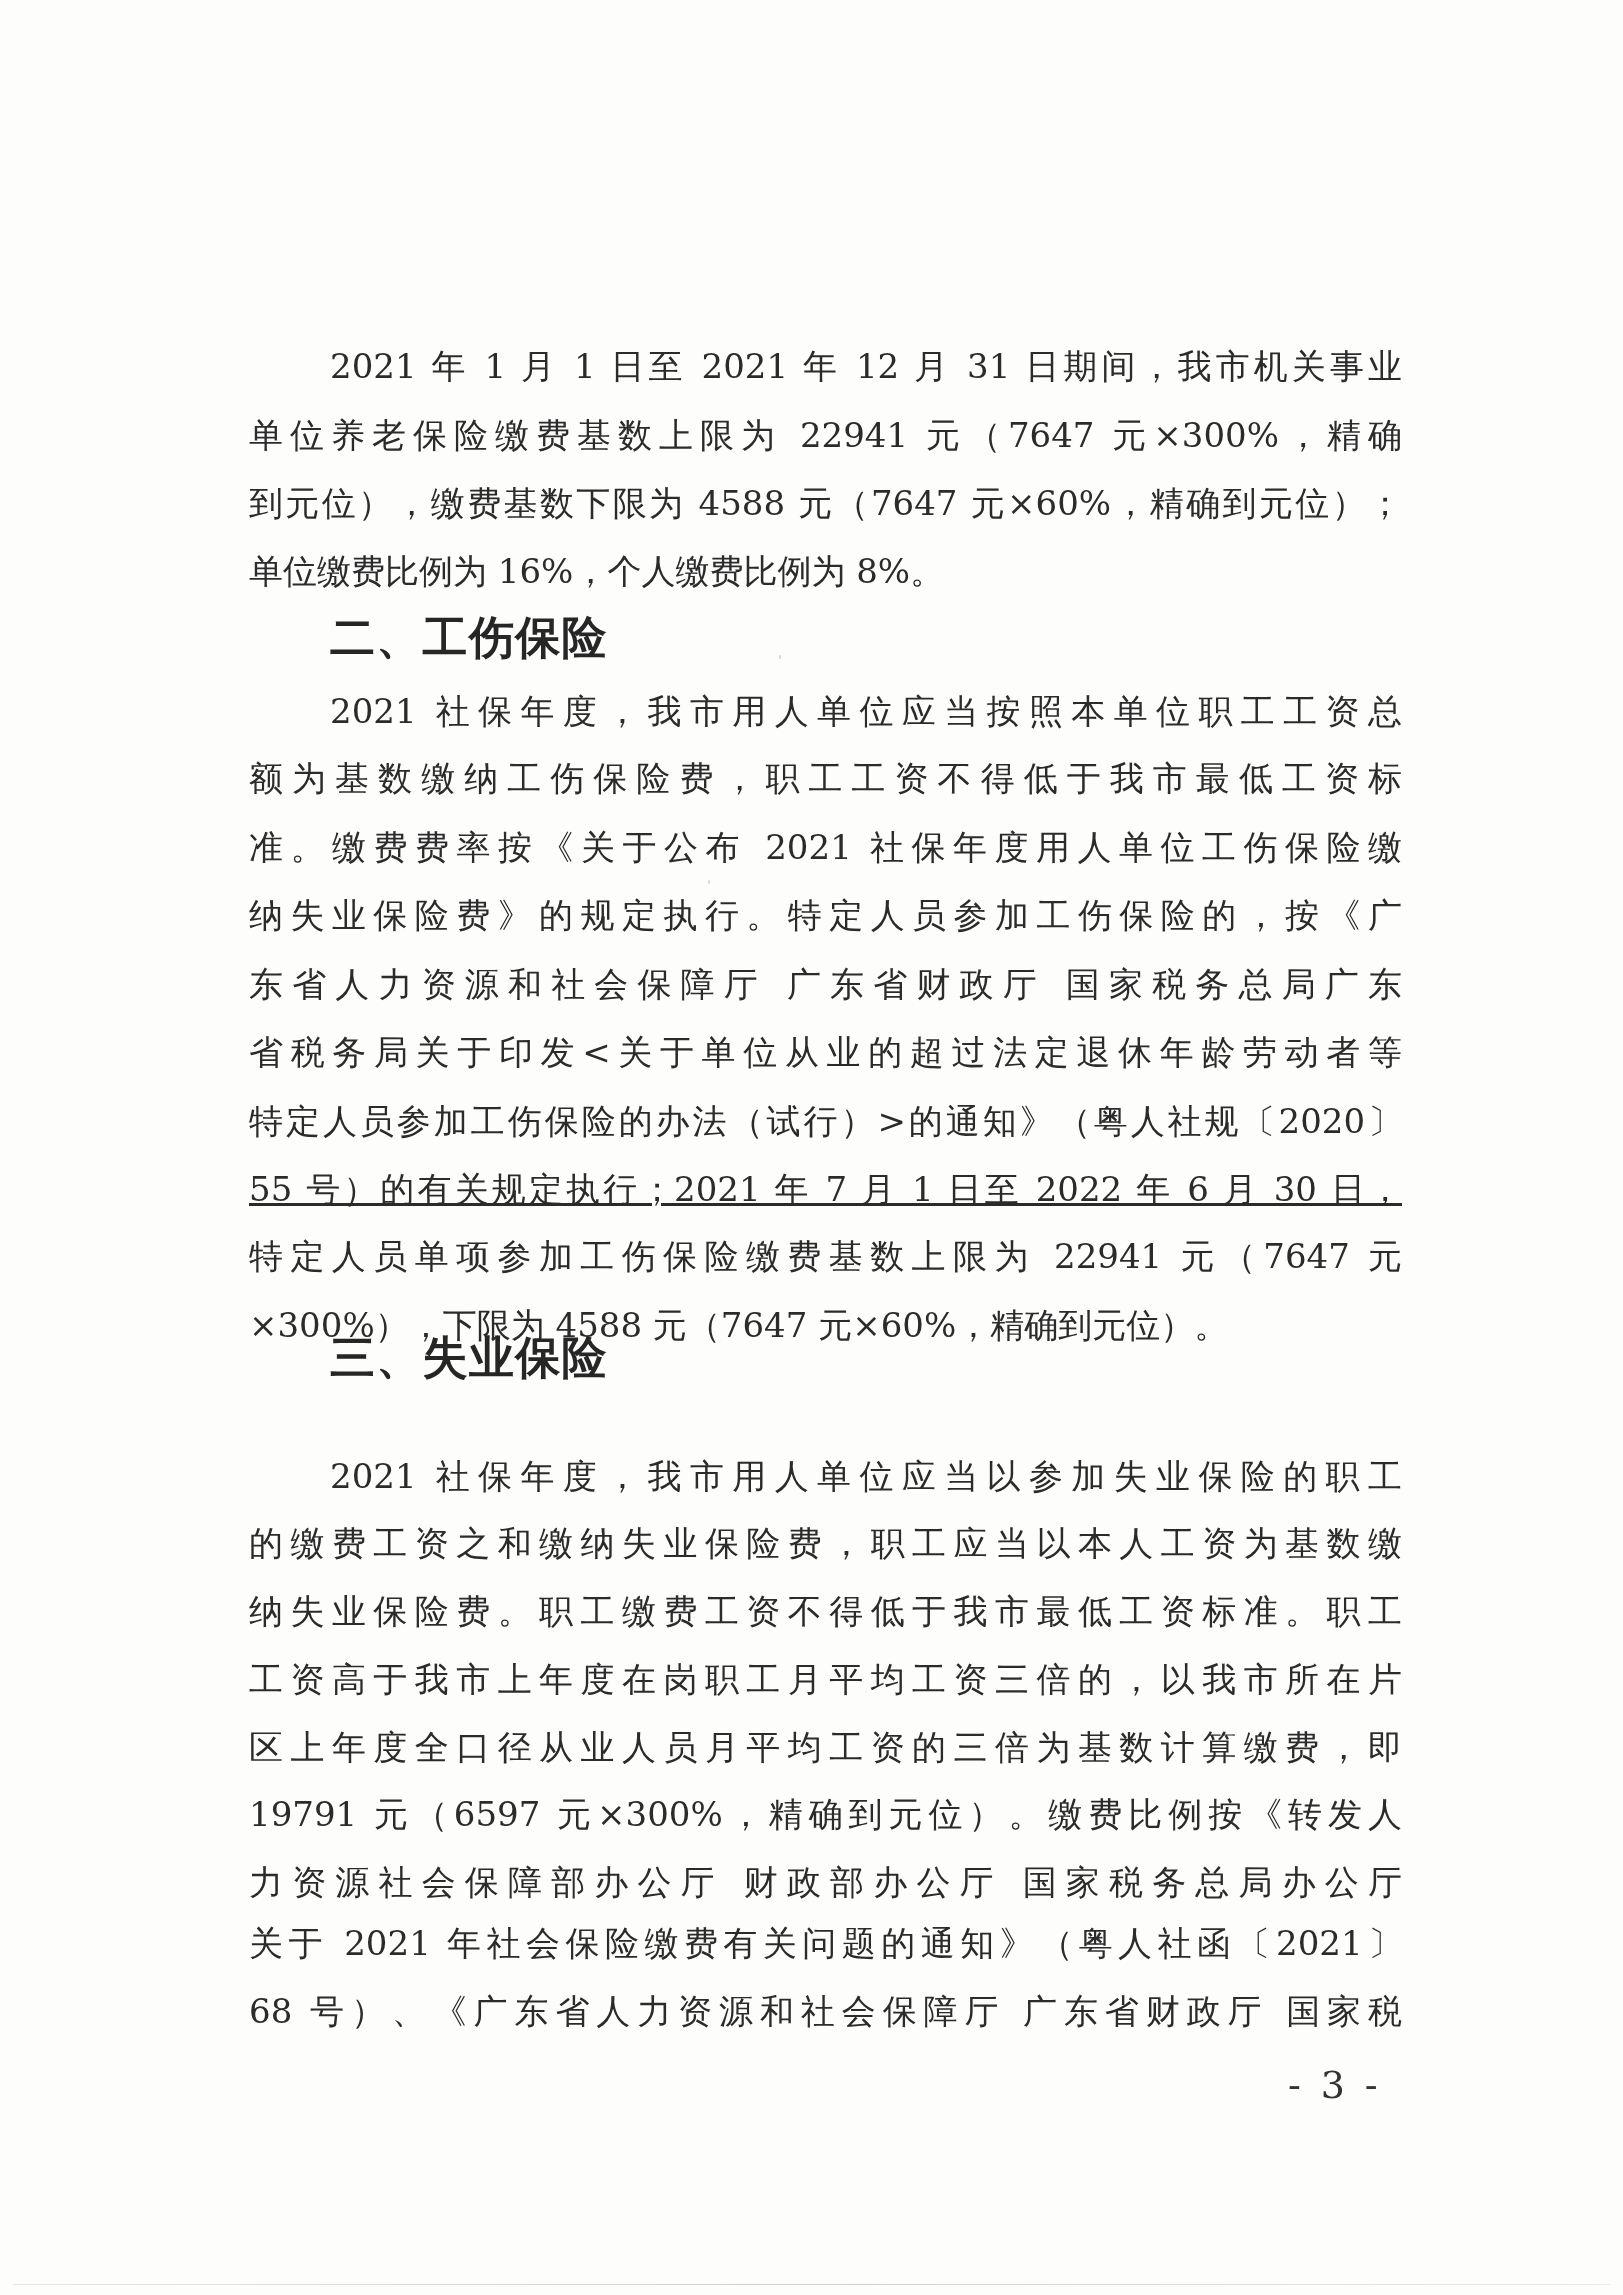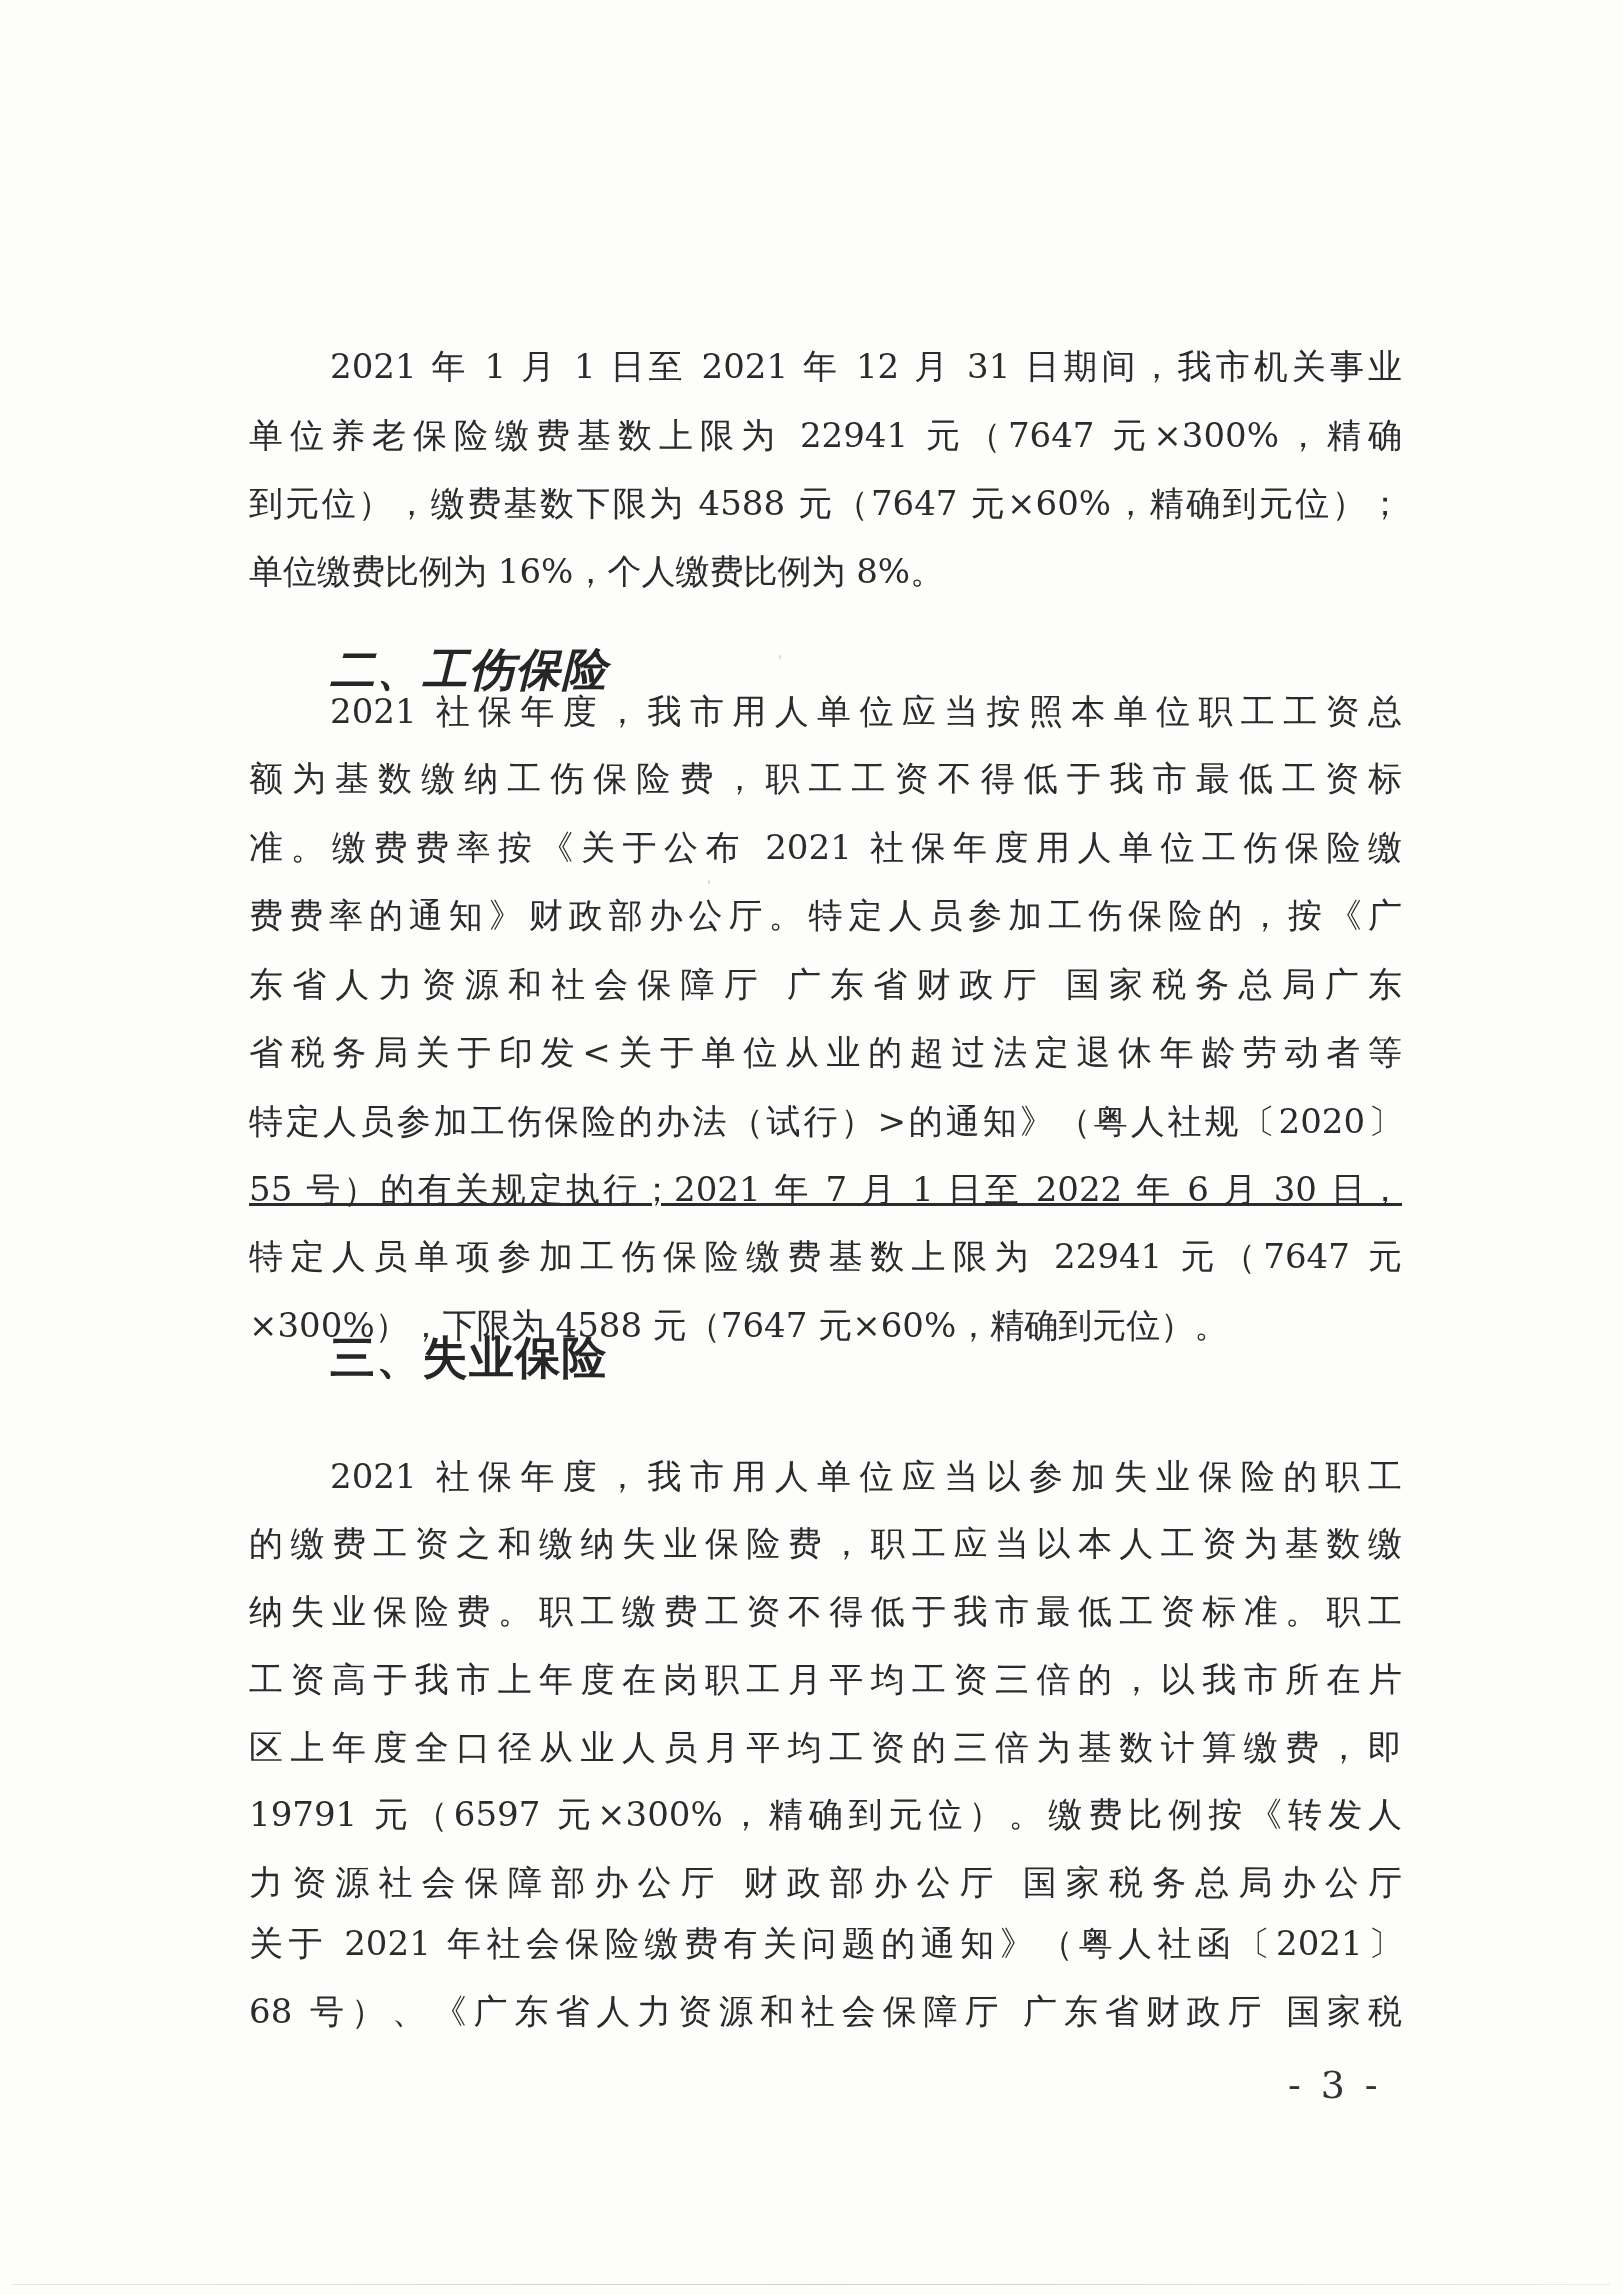--- a/index.html
+++ b/index.html
@@ -78,26 +78,26 @@
 </head>
 <body>
 
 <div class="page">
 
   <div class="line indent" style="top:332px;">2021 年 1 月 1 日至 2021 年 12 月 31 日期间，我市机关事业</div>
   <div class="line" style="top:401px;">单位养老保险缴费基数上限为 22941 元（7647 元×300%，精确</div>
   <div class="line" style="top:469px;">到元位），缴费基数下限为 4588 元（7647 元×60%，精确到元位）；</div>
   <div class="line last" style="top:537px;">单位缴费比例为 16%，个人缴费比例为 8%。</div>
 
-  <div class="heading" style="top:636px;font-style:italic;">二、工伤保险</div>
+  <div class="heading" style="top:604px;">二、工伤保险</div>
 
   <div class="line indent" style="top:677px;">2021 社保年度，我市用人单位应当按照本单位职工工资总</div>
   <div class="line" style="top:744px;">额为基数缴纳工伤保险费，职工工资不得低于我市最低工资标</div>
   <div class="line" style="top:813px;">准。缴费费率按《关于公布 2021 社保年度用人单位工伤保险缴</div>
-  <div class="line" style="top:881px;">费费率的通知》财政部办公厅。特定人员参加工伤保险的，按《广</div>
+  <div class="line" style="top:881px;">纳失业保险费》的规定执行。特定人员参加工伤保险的，按《广</div>
   <div class="line" style="top:950px;">东省人力资源和社会保障厅 广东省财政厅 国家税务总局广东</div>
   <div class="line" style="top:1018px;">省税务局关于印发&lt;关于单位从业的超过法定退休年龄劳动者等</div>
   <div class="line" style="top:1087px;">特定人员参加工伤保险的办法（试行）&gt;的通知》（粤人社规〔2020〕</div>
   <div class="line" style="top:1155px;text-decoration:underline;">55 号）的有关规定执行；2021 年 7 月 1 日至 2022 年 6 月 30 日，</div>
   <div class="line" style="top:1222px;">特定人员单项参加工伤保险缴费基数上限为 22941 元（7647 元</div>
   <div class="line last" style="top:1291px;">×300%），下限为 4588 元（7647 元×60%，精确到元位）。</div>
 
   <div class="heading" style="top:1324px;">三、失业保险</div>
 
   <div class="line indent" style="top:1442px;">2021 社保年度，我市用人单位应当以参加失业保险的职工</div>

